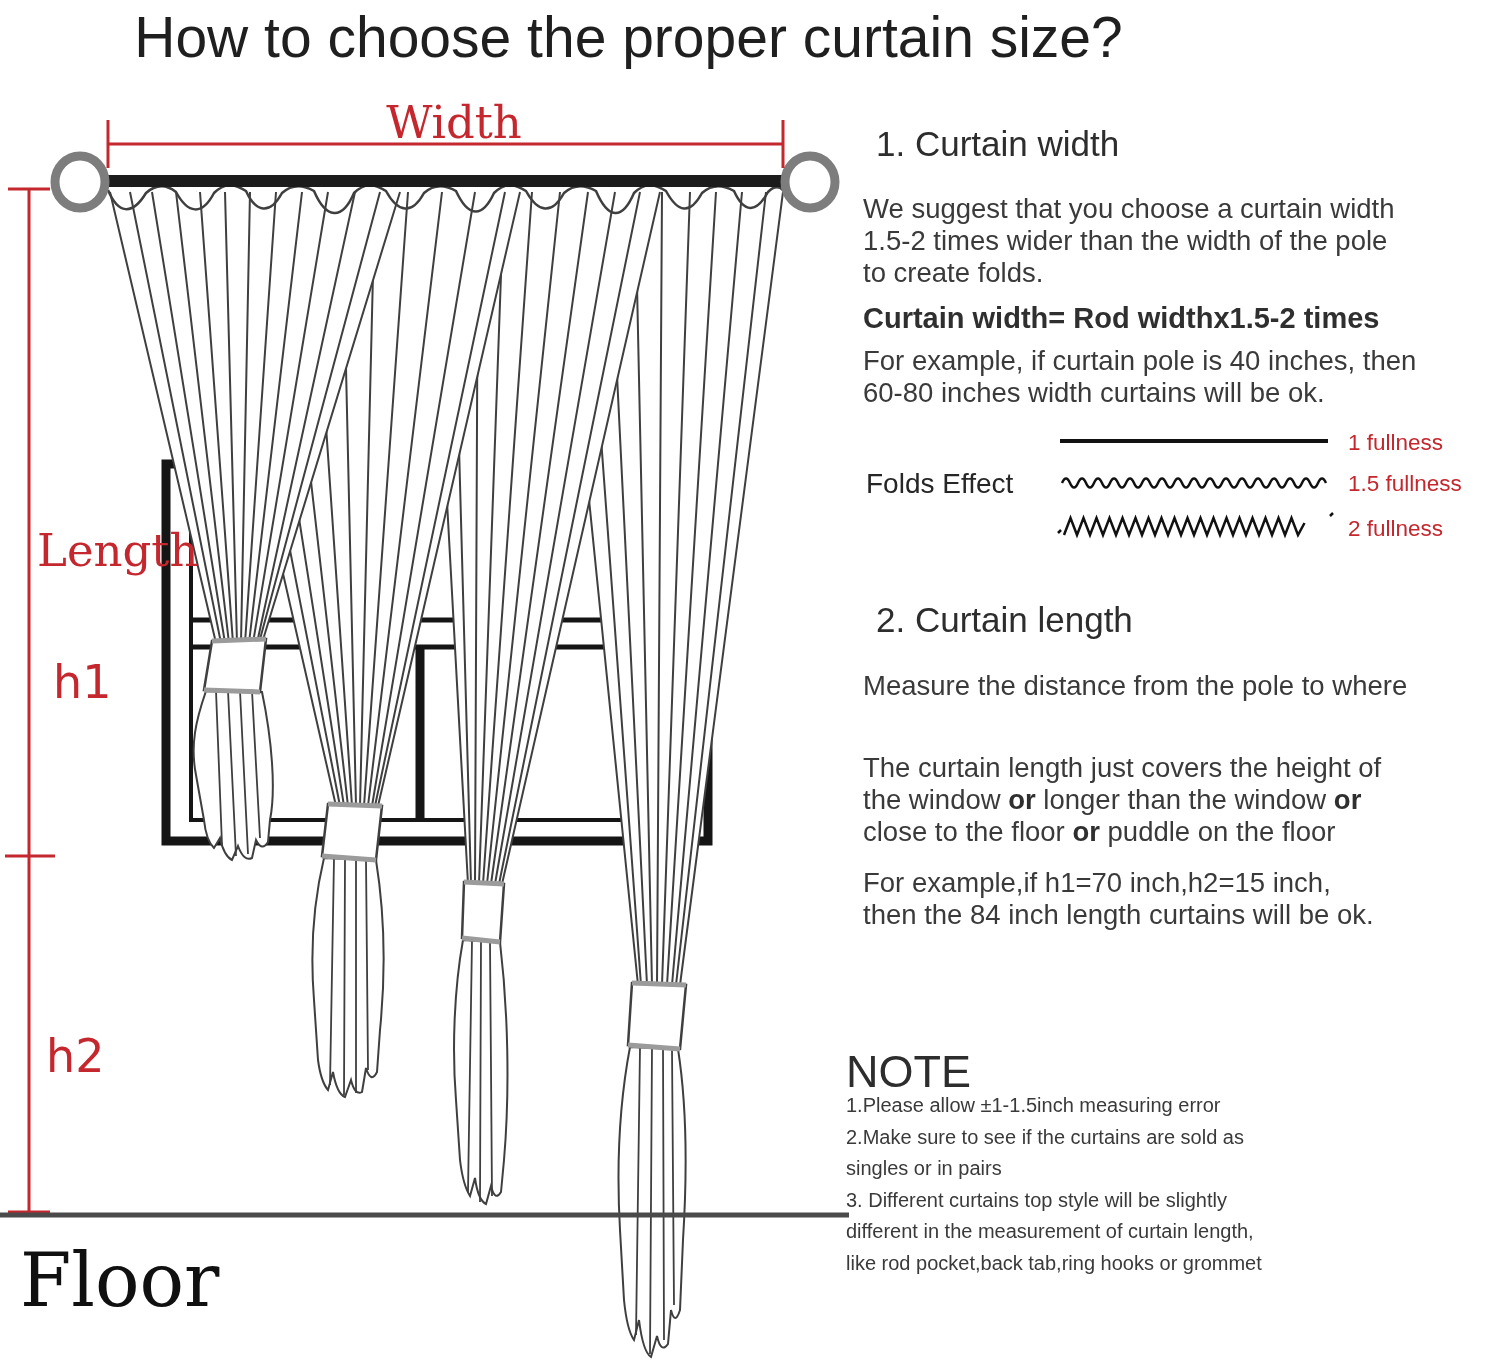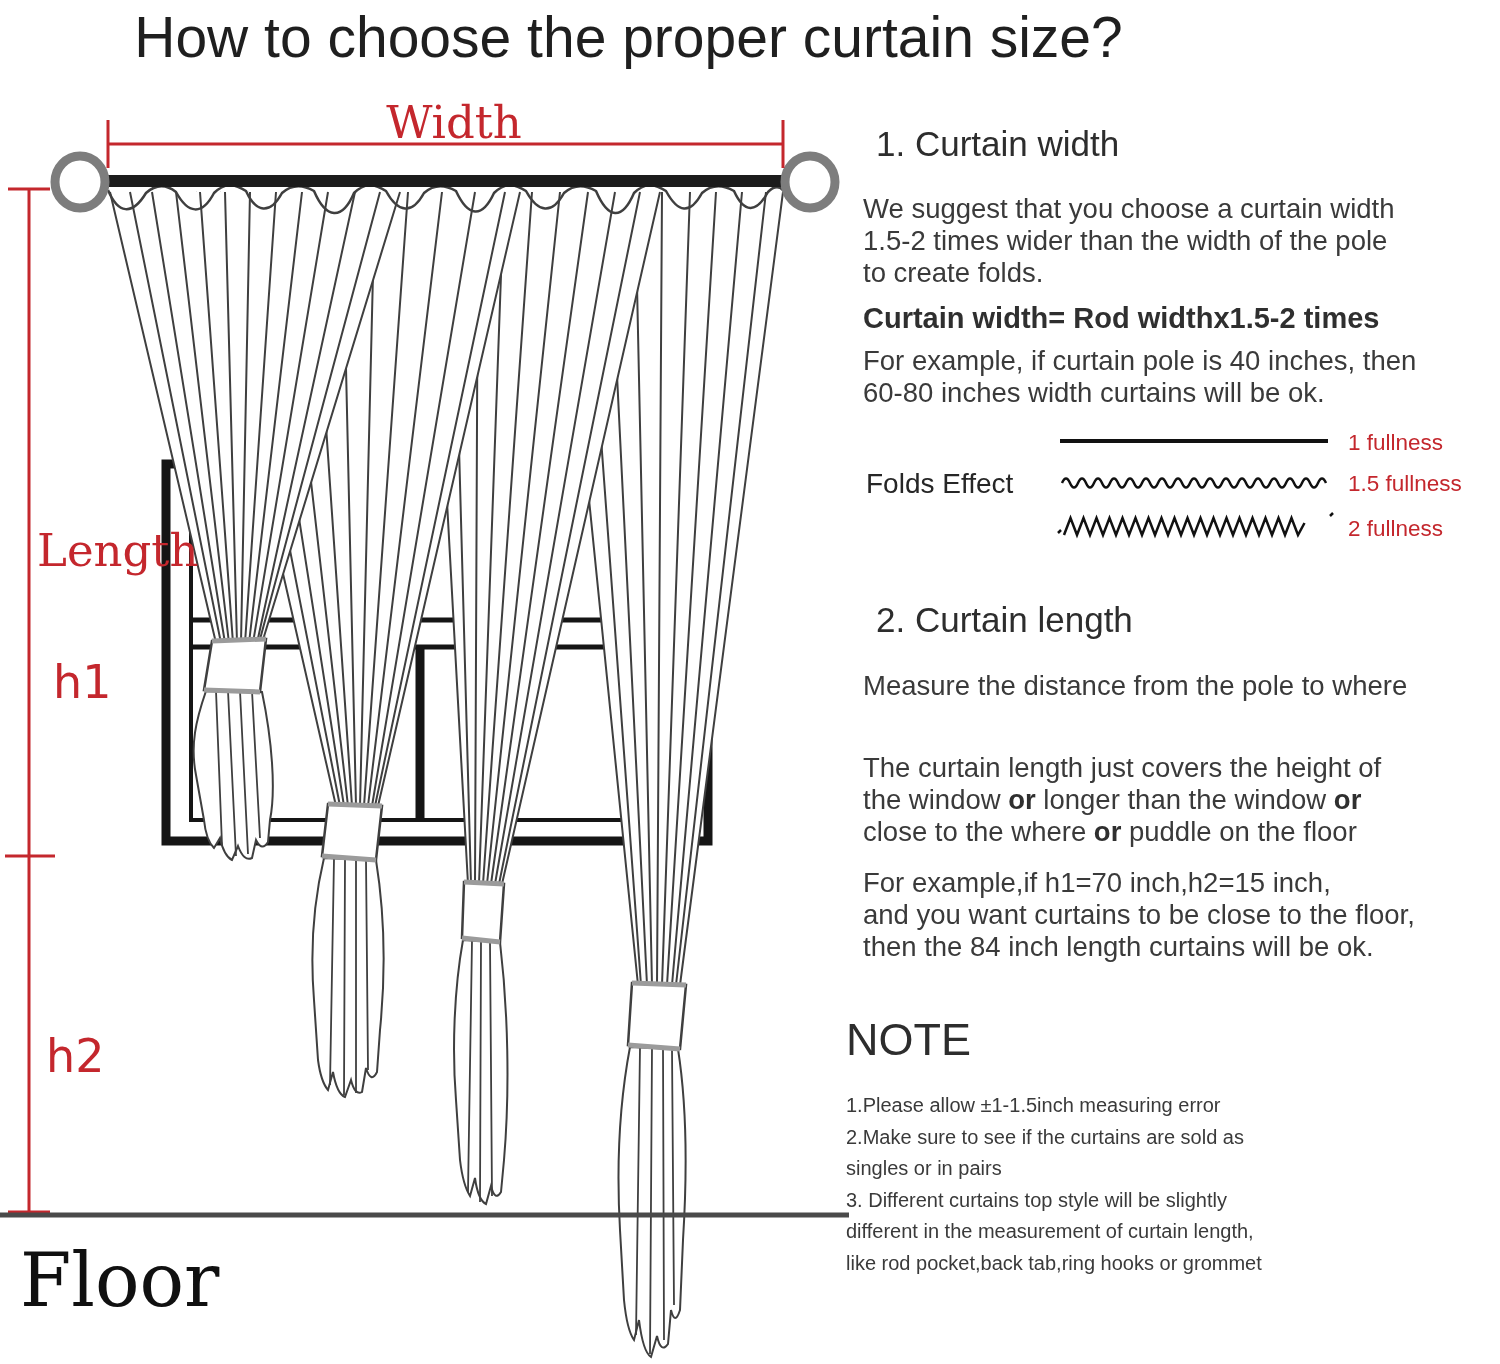--- a/index.html
+++ b/index.html
@@ -6,21 +6,21 @@
   body{width:1500px;height:1364px;position:relative;overflow:hidden;
        font-family:"Liberation Sans",sans-serif;color:#383838;}
   .abs{position:absolute;}
   #title{left:0;top:4px;width:1257px;text-align:center;font-size:57px;
          color:#1f1f1f;letter-spacing:0px;}
   .h-num{font-size:35px;color:#2d2d2d;}
   .body-txt{font-size:27.5px;line-height:32px;color:#3a3a3a;margin-left:12px;}
   .bold{font-weight:bold;color:#2f2f2f;}
   .fullness{font-size:22.5px;color:#c4272d;}
   #folds-label{font-size:28px;color:#262626;}
-  #note-heading{font-size:45px;color:#2d2d2d;}
+  #note-heading{font-size:45px;color:#2d2d2d;margin-top:32px;}
   .note-line{font-size:20px;line-height:31.5px;color:#3a3a3a;}
   svg text{font-family:"DejaVu Serif",serif;}
   svg text.sans{font-family:"DejaVu Sans",sans-serif;}
 </style>
 </head>
 <body>
 
 <div id="title" class="abs">How to choose the proper curtain size?</div>
 
 <svg class="abs" style="left:0;top:0" width="850" height="1364" viewBox="0 0 850 1364">
@@ -124,26 +124,25 @@
 
 <div class="abs h-num" style="left:876px;top:600px">2. Curtain length</div>
 
 <div class="abs body-txt" style="left:851px;top:670px">
   <div>Measure the distance from the pole to where</div>
 </div>
 
 <div class="abs body-txt" style="left:851px;top:752px">
   <div>The curtain length just covers the height of</div>
   <div><span>the window </span><span class="bold">or</span><span> longer than the window </span><span class="bold">or</span></div>
-  <div><span>close to the where </span><span class="bold">or</span><span> puddle on the floor</span></div>
+  <div><span>close to the floor </span><span class="bold">or</span><span> puddle on the floor</span></div>
 </div>
 
 <div class="abs body-txt" style="left:851px;top:867px">
   <div>For example,if h1=70 inch,h2=15 inch,</div>
-  <div>and you want curtains to be close to the floor,</div>
   <div>then the 84 inch length curtains will be ok.</div>
 </div>
 
 <div class="abs" id="note-heading" style="left:846px;top:1014px">NOTE</div>
 
 <div class="abs" style="left:846px;top:1090px">
   <div class="note-line">1.Please allow ±1-1.5inch measuring error</div>
   <div class="note-line">2.Make sure to see if the curtains are sold as</div>
   <div class="note-line">singles or in pairs</div>
   <div class="note-line">3. Different curtains top style will be slightly</div>

